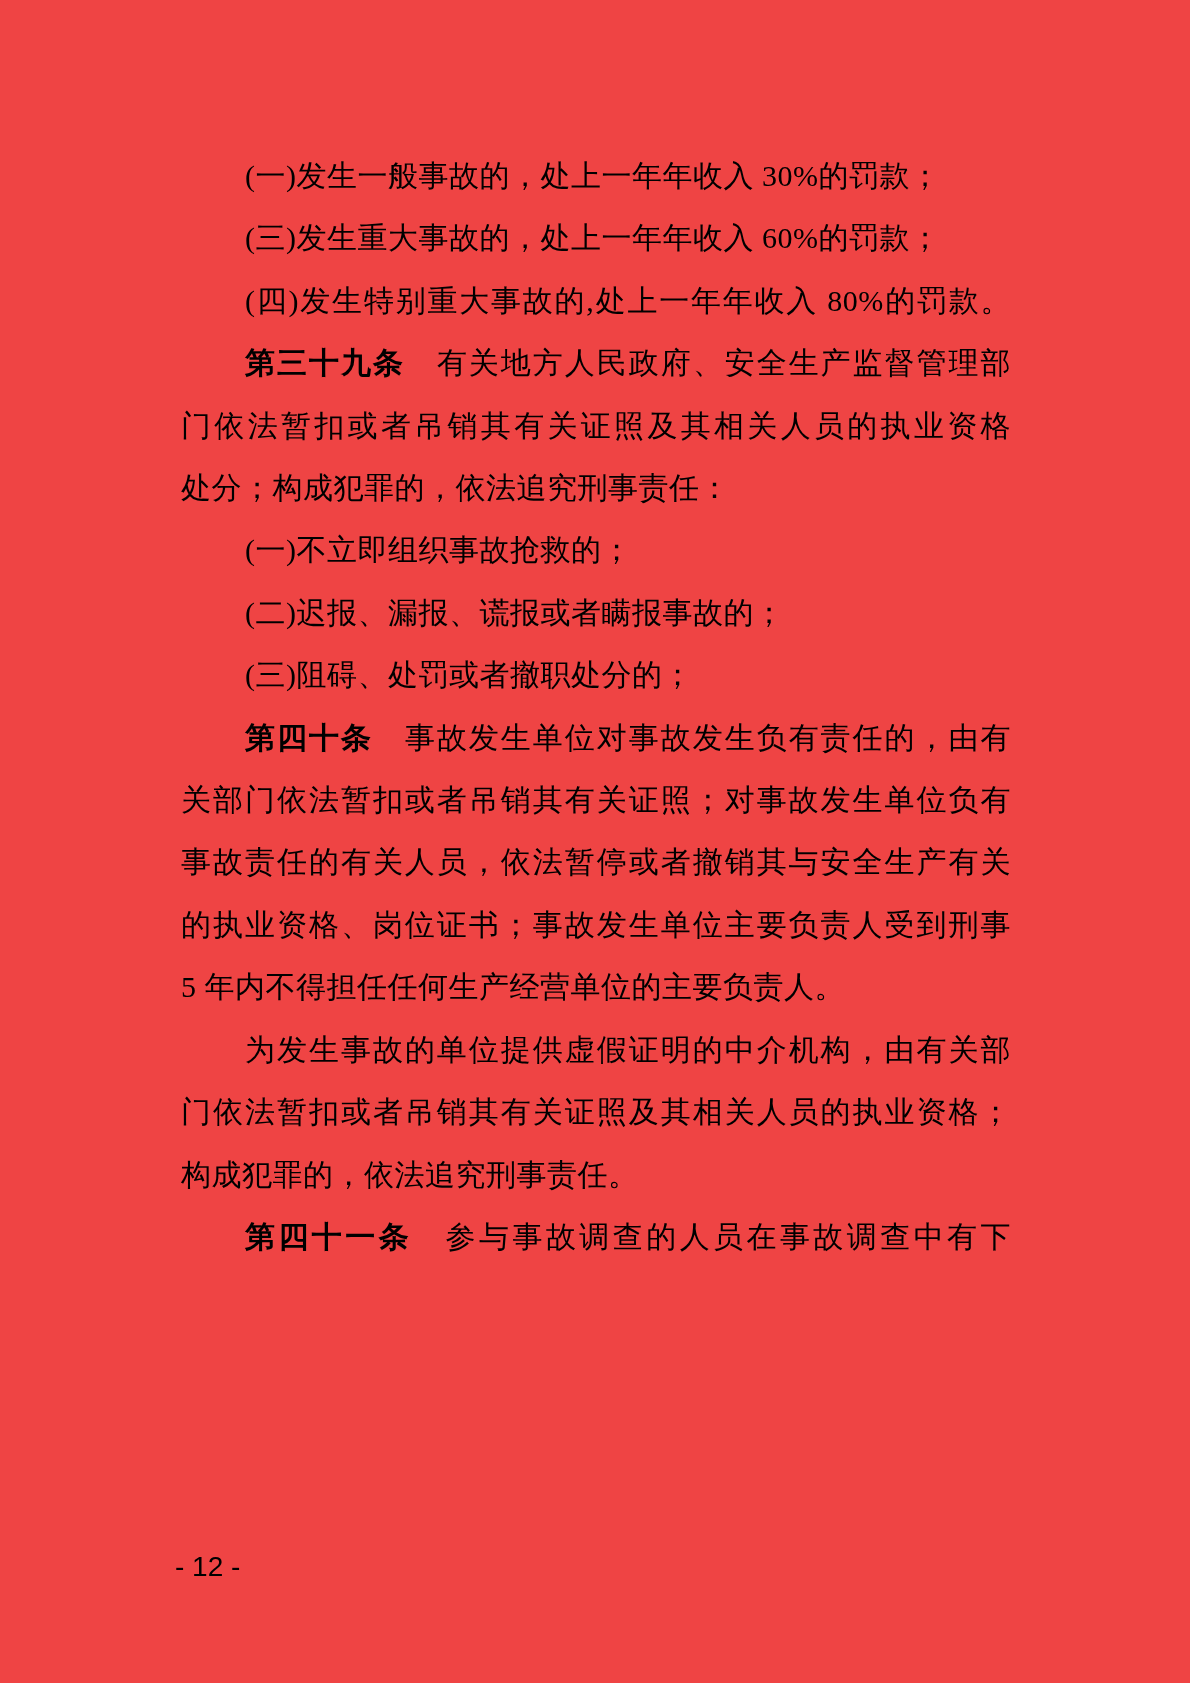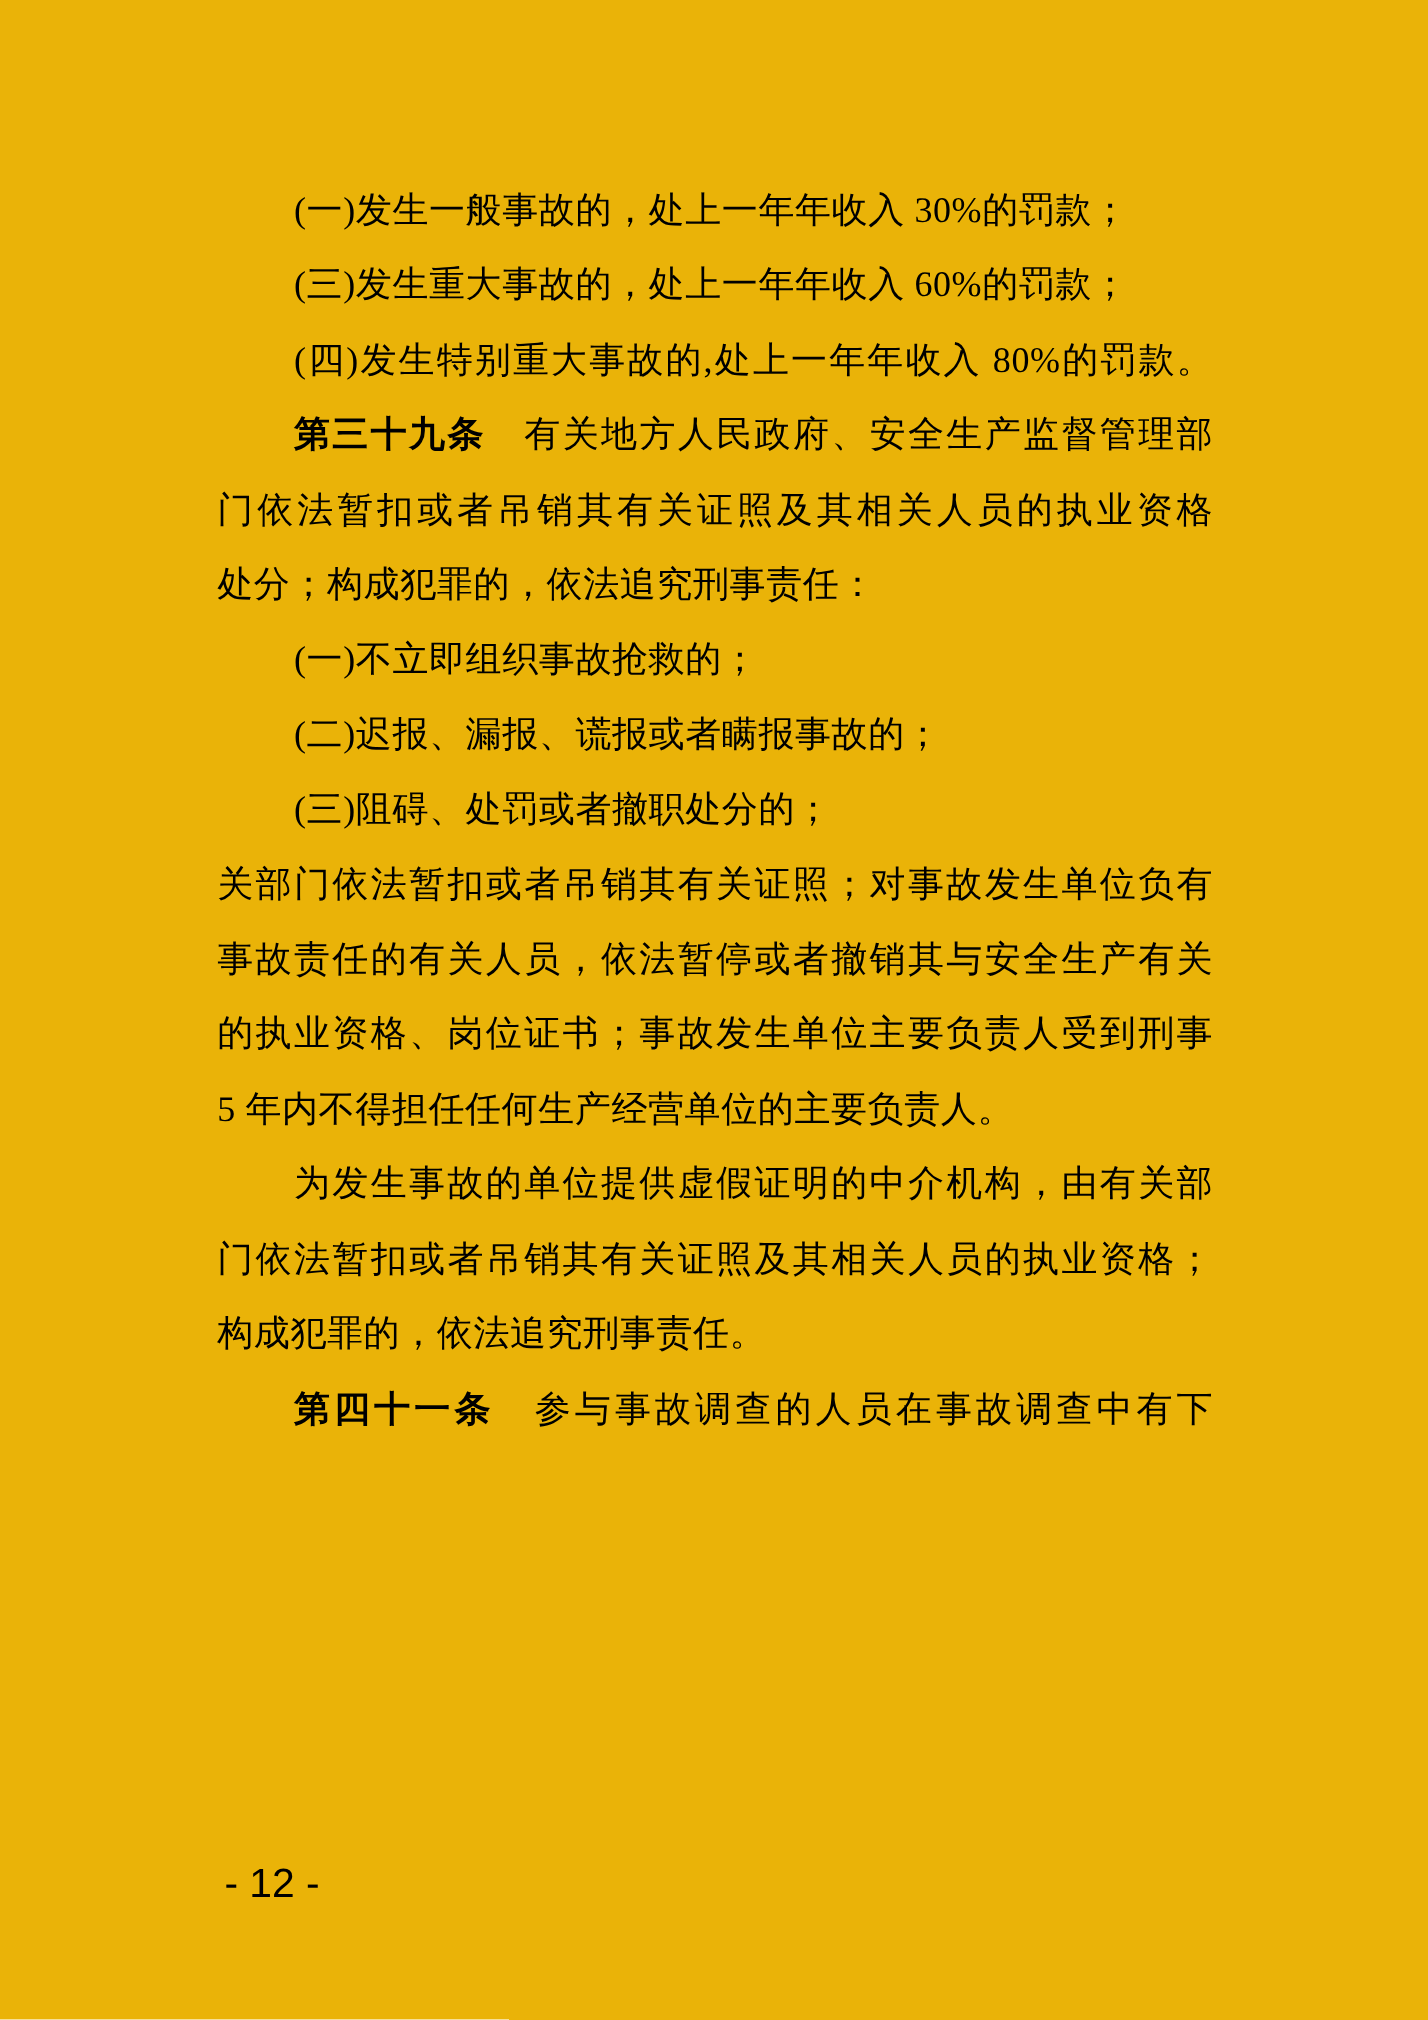--- a/index.html
+++ b/index.html
@@ -4,21 +4,21 @@
 <style>
   html, body {
     margin: 0;
     padding: 0;
     background: #ffffff;
   }
   .page {
     position: relative;
     width: 1190px;
     height: 1683px;
-    background: #eab308;
+    background: #ef4444;
     overflow: hidden;
     font-family: "Liberation Serif", "DejaVu Serif", serif;
     color: #000000;
   }
   .doc-body {
     position: absolute;
     left: 181px;
     top: 145px;
     width: 830px;
     font-size: 30px;
@@ -35,23 +35,23 @@
   }
   .line.indent {
     padding-left: 64px;
   }
   .art {
     font-weight: 700;
     font-family: "Liberation Sans", "DejaVu Sans", sans-serif;
   }
   .footer {
     position: absolute;
-    left: 187px;
+    left: 175px;
     top: 1551px;
-    font-size: 34px;
+    font-size: 28px;
     font-family: "Liberation Sans", "DejaVu Sans", sans-serif;
     color: #000000;
   }
 </style>
 </head>
 <body>
 
 <div class="page">
   <div class="doc-body">
 
@@ -60,20 +60,21 @@
     <div class="line indent just">(四)发生特别重大事故的,处上一年年收入 80%的罚款。</div>
 
     <div class="line indent just"><span class="art">第三十九条</span><span>　有关地方人民政府、安全生产监督管理部</span></div>
     <div class="line just">门依法暂扣或者吊销其有关证照及其相关人员的执业资格</div>
     <div class="line">处分；构成犯罪的，依法追究刑事责任：</div>
 
     <div class="line indent">(一)不立即组织事故抢救的；</div>
     <div class="line indent">(二)迟报、漏报、谎报或者瞒报事故的；</div>
     <div class="line indent">(三)阻碍、处罚或者撤职处分的；</div>
 
+    <div class="line indent just"><span class="art">第四十条</span><span>　事故发生单位对事故发生负有责任的，由有</span></div>
     <div class="line just">关部门依法暂扣或者吊销其有关证照；对事故发生单位负有</div>
     <div class="line just">事故责任的有关人员，依法暂停或者撤销其与安全生产有关</div>
     <div class="line just">的执业资格、岗位证书；事故发生单位主要负责人受到刑事</div>
     <div class="line">5 年内不得担任任何生产经营单位的主要负责人。</div>
 
     <div class="line indent just">为发生事故的单位提供虚假证明的中介机构，由有关部</div>
     <div class="line just">门依法暂扣或者吊销其有关证照及其相关人员的执业资格；</div>
     <div class="line">构成犯罪的，依法追究刑事责任。</div>
 
     <div class="line indent just"><span class="art">第四十一条</span><span>　参与事故调查的人员在事故调查中有下</span></div>

